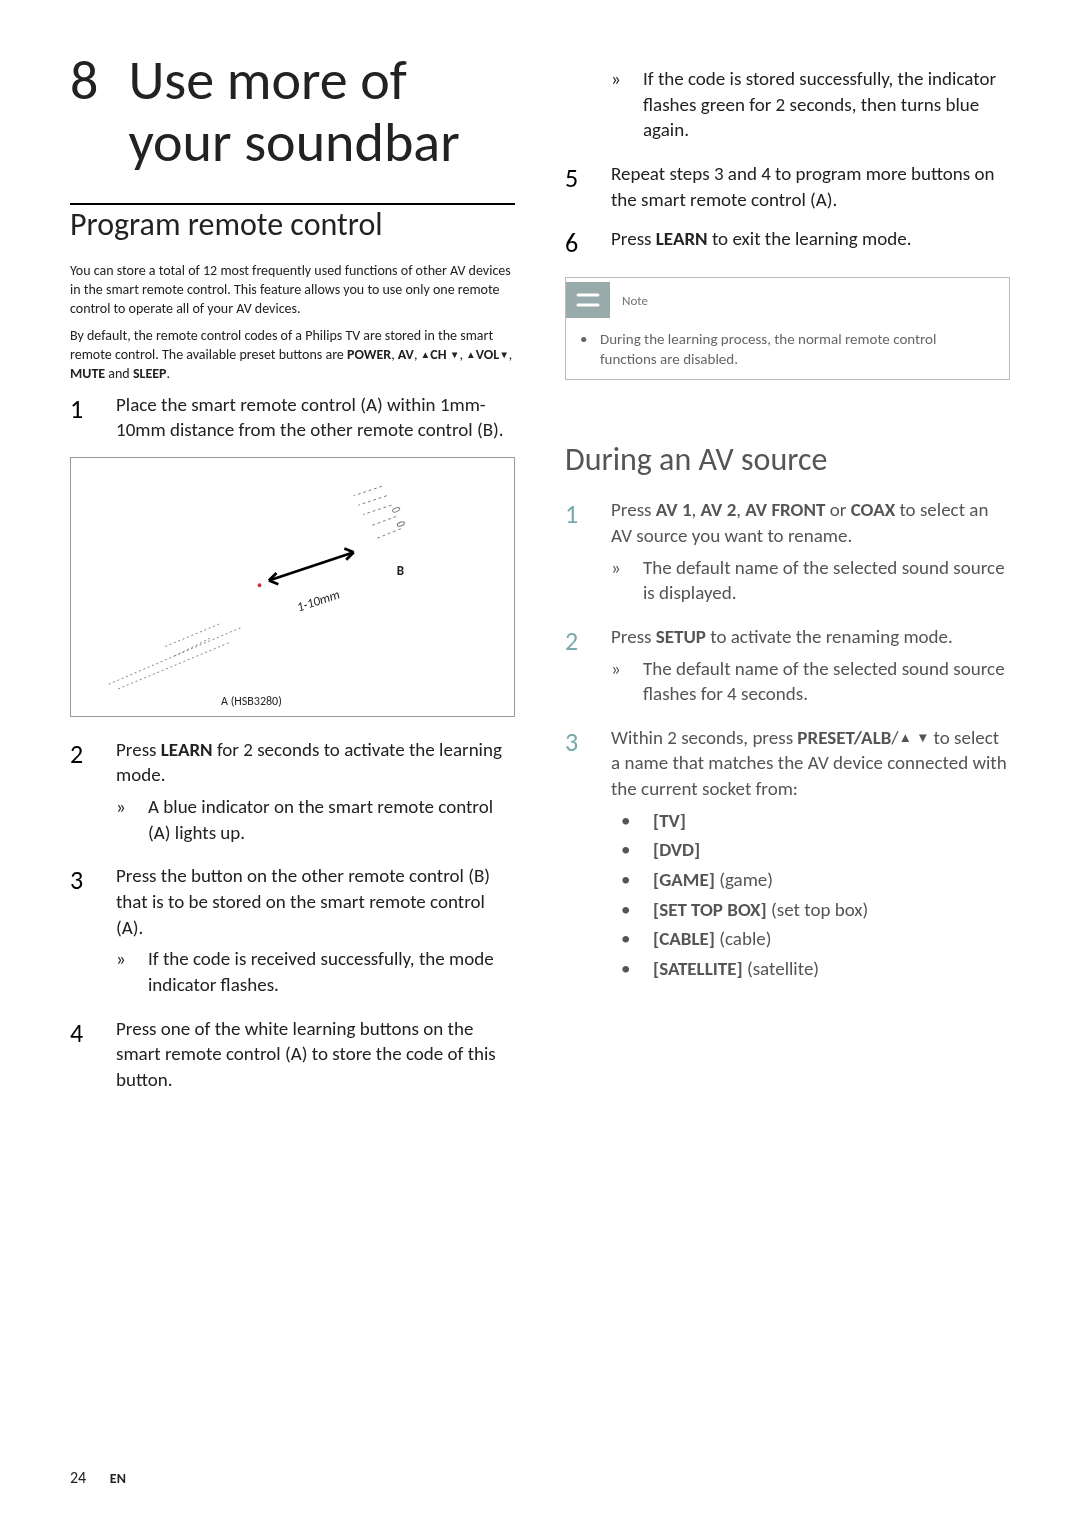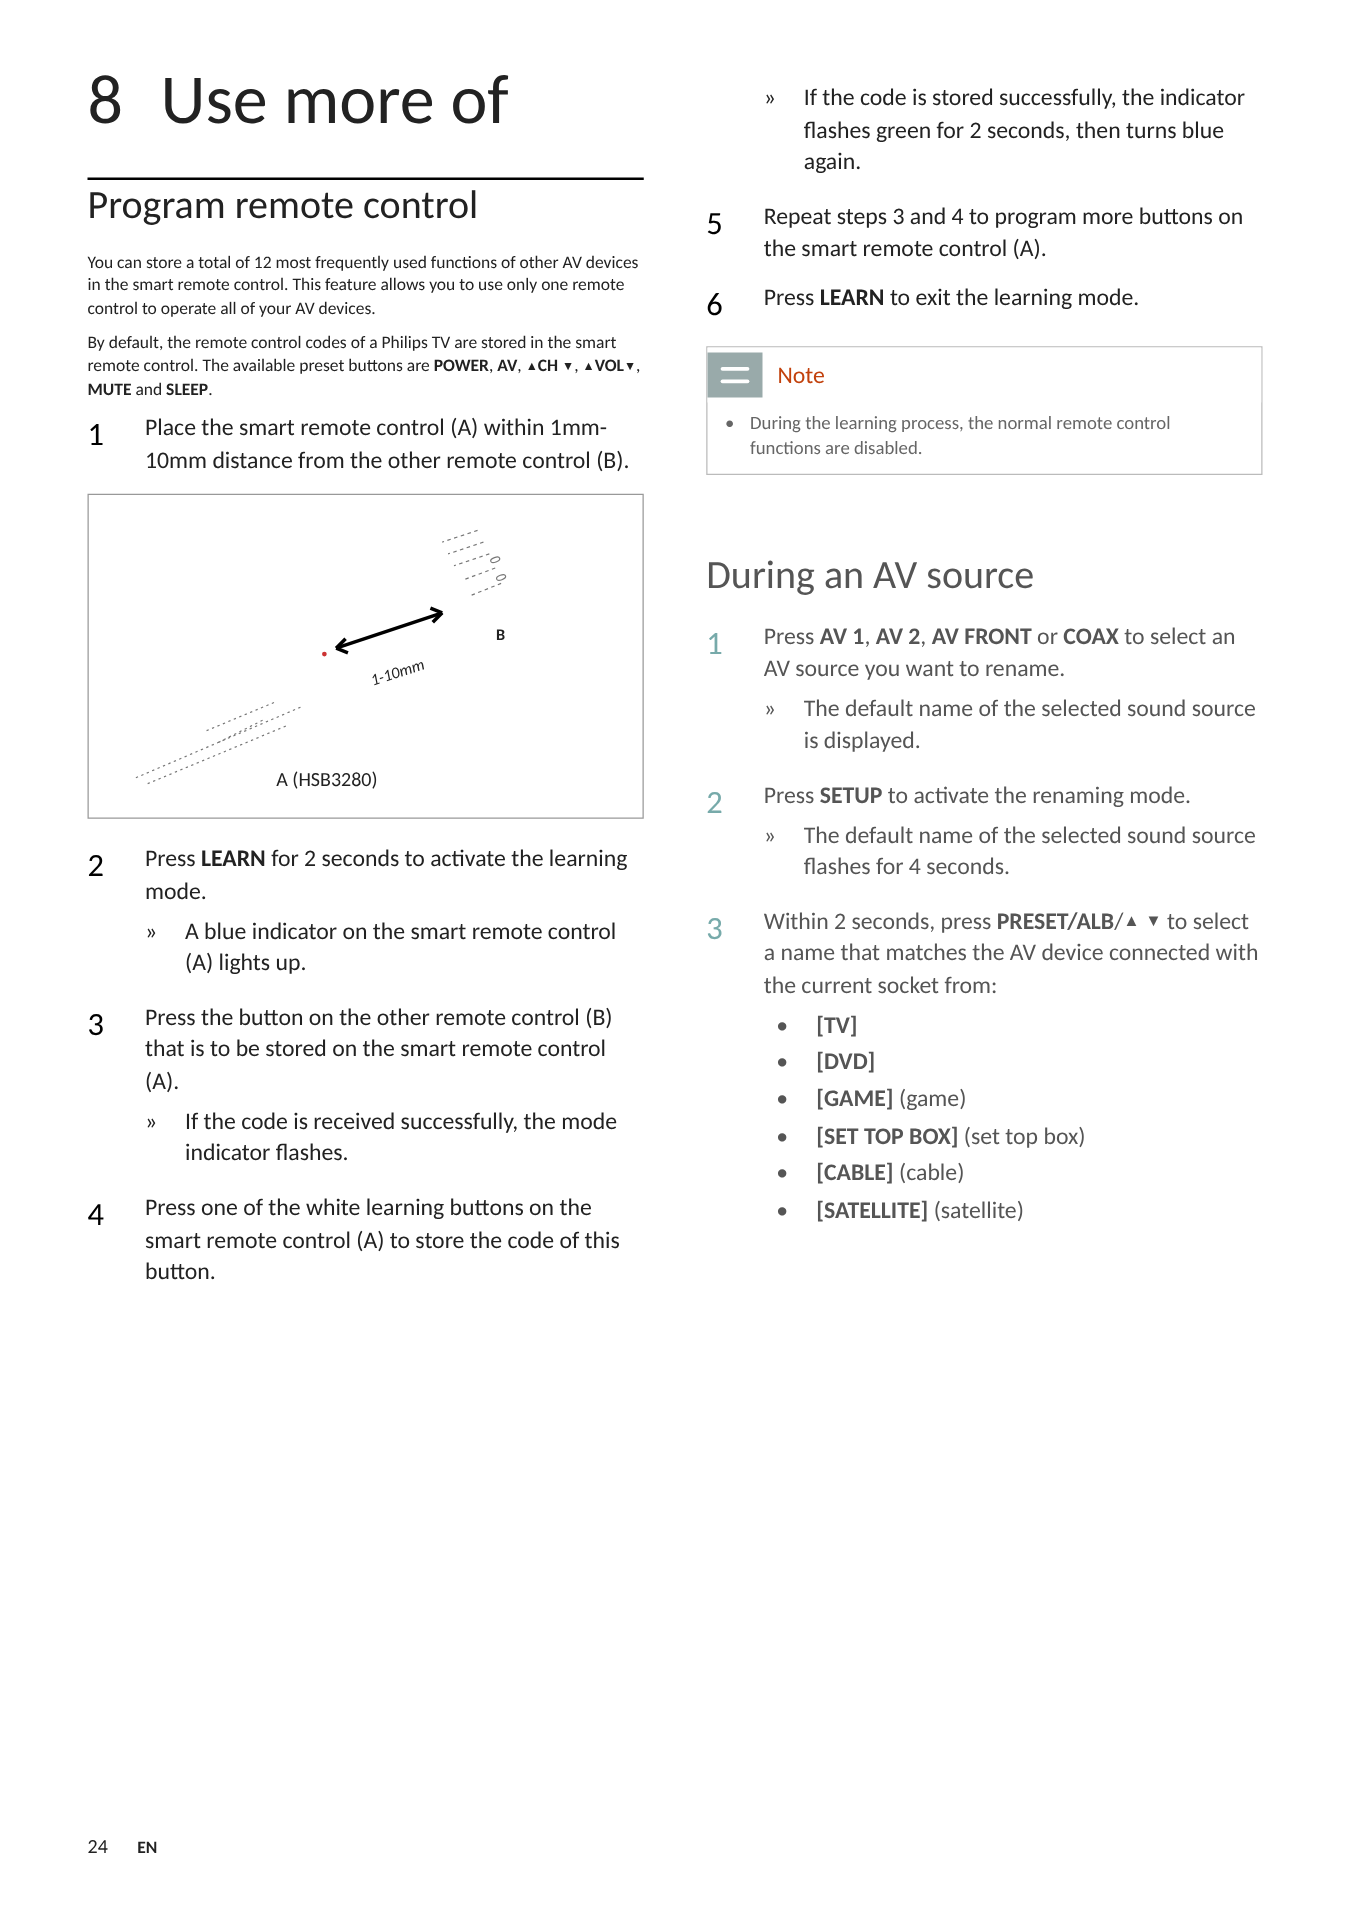--- a/index.html
+++ b/index.html
@@ -16,47 +16,48 @@
   .steps > li { display: flex; gap: 20px; margin-bottom: 14px; font-size: 19px; line-height: 1.35; }
   .steps > li > .sn { font-size: 26px; font-weight: 400; color: #000; min-width: 26px; }
   .steps > li > .sc { flex: 1; }
   .sub { list-style: none; margin-top: 6px; }
   .sub > li { display: flex; gap: 14px; margin-bottom: 4px; }
   .sub > li > .arrow { min-width: 18px; }
   .sub > li > .dot { min-width: 18px; }
   strong.kw { font-weight: 600; }
   .figure { border: 1px solid #999; margin: 14px 0 20px 0; height: 260px; position: relative; background: #fff; overflow: hidden; }
   .figure .label-b { position: absolute; right: 110px; top: 105px; font-size: 13px; font-weight: 600; }
-  .figure .label-a { position: absolute; left: 150px; bottom: 20px; font-size: 16px; font-weight: 400; }
+  .figure .label-a { position: absolute; left: 150px; bottom: 8px; font-size: 12px; font-weight: 400; }
   .figure .line-label { position: absolute; left: 225px; top: 135px; font-size: 13px; font-style: italic; transform: rotate(-18deg); }
   .figure svg { position: absolute; inset: 0; }
   .notebox { border: 1px solid #bbb; margin-top: 16px; }
   .notebox .nh { background: #fff; display: flex; align-items: center; gap: 12px; padding: 4px 0 4px 0; }
   .notebox .nh .icon { width: 44px; height: 36px; background: #9aa; display: flex; align-items: center; justify-content: center; }
   .notebox .nh .icon svg { display: block; }
-  .notebox .nh .label { font-size: 19px; color: #c2410c; }
+  .notebox .nh .label { font-size: 13px; color: #737373; }
   .notebox .nb { padding: 8px 14px 10px 14px; font-size: 15px; color: #666; display: flex; gap: 10px; line-height: 1.3; }
   .notebox .nb .bull { min-width: 10px; }
   .footer { font-size: 16px; margin-top: auto; padding-top: 30px; }
   .footer .pg { display: inline-block; margin-right: 20px; }
   .footer .lang { font-weight: 600; font-size: 14px; }
   .tri-up::after { content: "▲"; font-size: 0.7em; vertical-align: 0.1em; }
   .tri-dn::after { content: "▼"; font-size: 0.7em; vertical-align: 0.1em; }
 </style>
 </head>
 <body>
 
 <div class="page">
   <div class="columns">
 
     <div class="col">
       <h1 class="chapter">
         <span class="num">8</span>
         <span class="title">
           <span>Use more of</span><br>
+          <span>your soundbar</span>
         </span>
       </h1>
 
       <h2 class="section">Program remote control</h2>
 
       <p class="body">You can store a total of 12 most frequently used functions of other AV devices in the smart remote control. This feature allows you to use only one remote control to operate all of your AV devices.</p>
       <p class="body">
         <span>By default, the remote control codes of a Philips TV are stored in the smart remote control. The available preset buttons are </span><strong class="kw">POWER</strong>, <strong class="kw">AV</strong>, <span class="tri-up"></span><strong class="kw">CH</strong> <span class="tri-dn"></span>, <span class="tri-up"></span><strong class="kw">VOL</strong><span class="tri-dn"></span>, <strong class="kw">MUTE</strong><span> and </span><strong class="kw">SLEEP</strong><span>.</span>
       </p>
 

